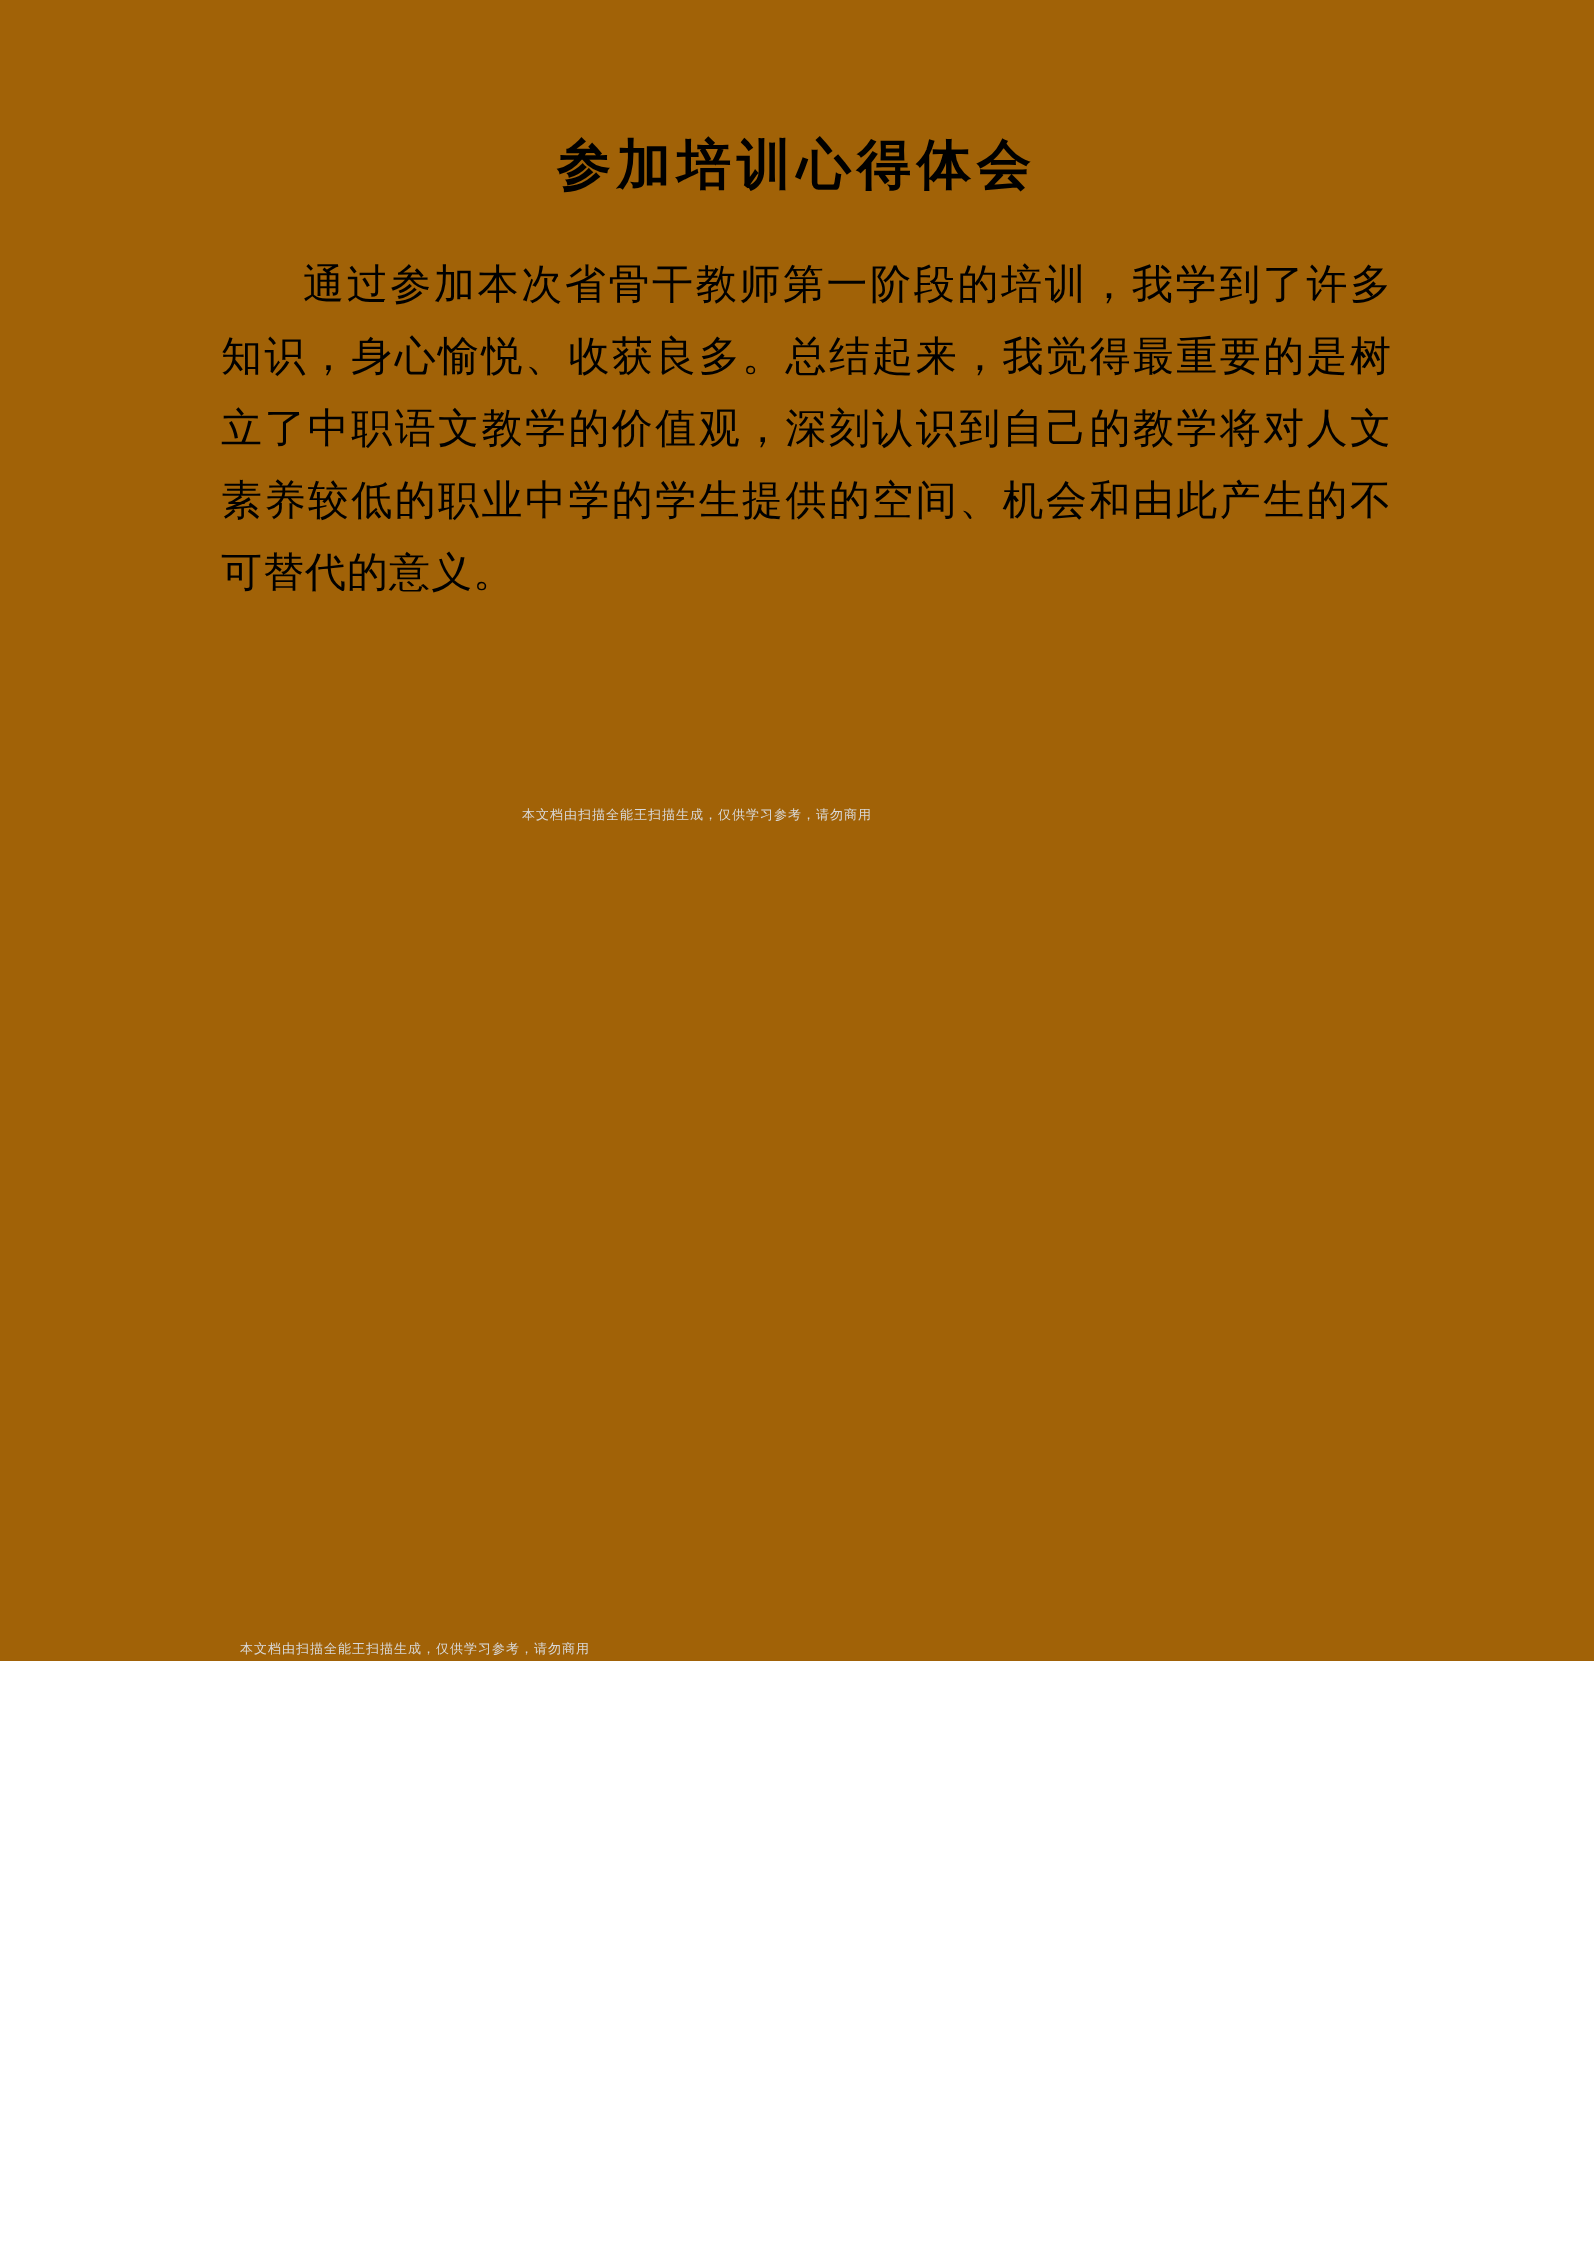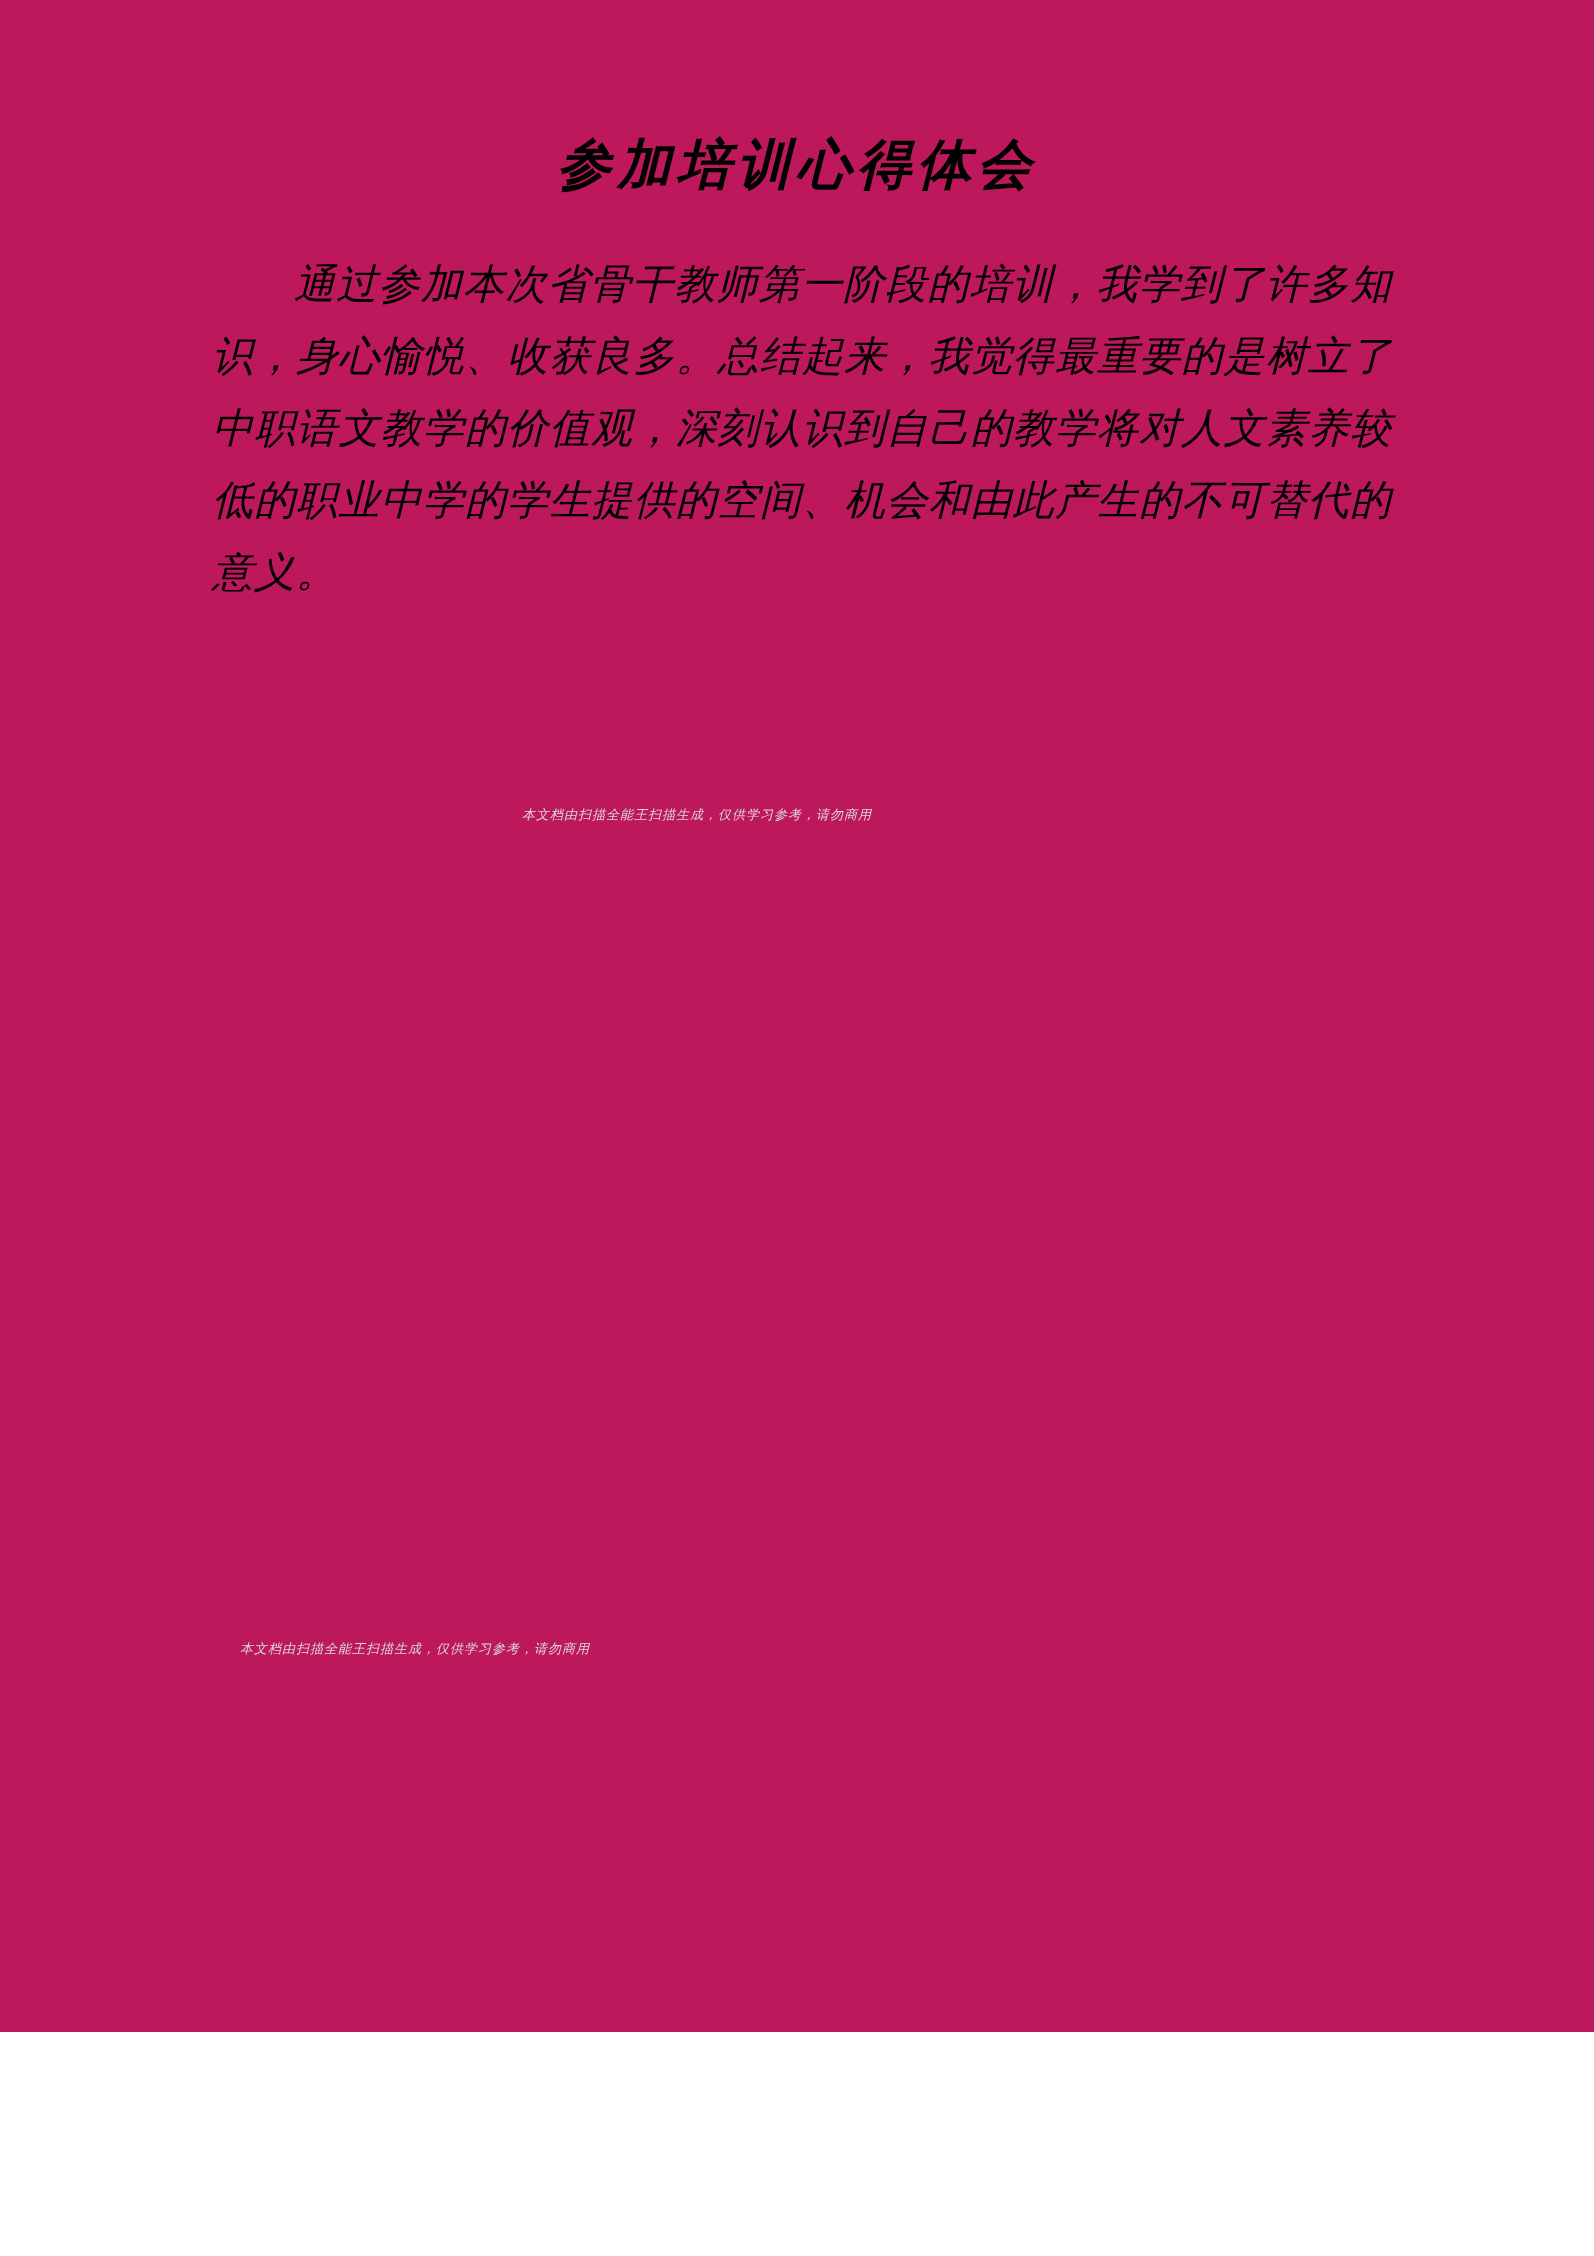--- a/index.html
+++ b/index.html
@@ -14,43 +14,42 @@
     font-family: "DejaVu Sans", "Liberation Sans", sans-serif;
     color: #000000;
     position: relative;
     overflow: hidden;
   }
   .page {
     position: absolute;
     left: 0;
     top: 0;
     width: 1594px;
-    height: 2032px;
-    background: #be185d;
-    font-style: italic;
+    height: 1661px;
+    background: #a16207;
   }
   .doc-title {
     position: absolute;
     left: 0;
     top: 130px;
     width: 1594px;
     text-align: center;
     font-size: 54px;
     font-weight: bold;
     letter-spacing: 6px;
     line-height: 1.3;
   }
   .body-block {
     position: absolute;
     left: 212px;
     top: 248px;
     width: 1180px;
   }
   p.para {
-    margin: 0 0 6px 0;
+    margin: 0 0 6px 9px;
     font-size: 41px;
     line-height: 72px;
     text-align: justify;
     text-justify: inter-ideograph;
     letter-spacing: 1px;
   }
   p.para.indent {
     text-indent: 2em;
   }
   p.sub-title {

